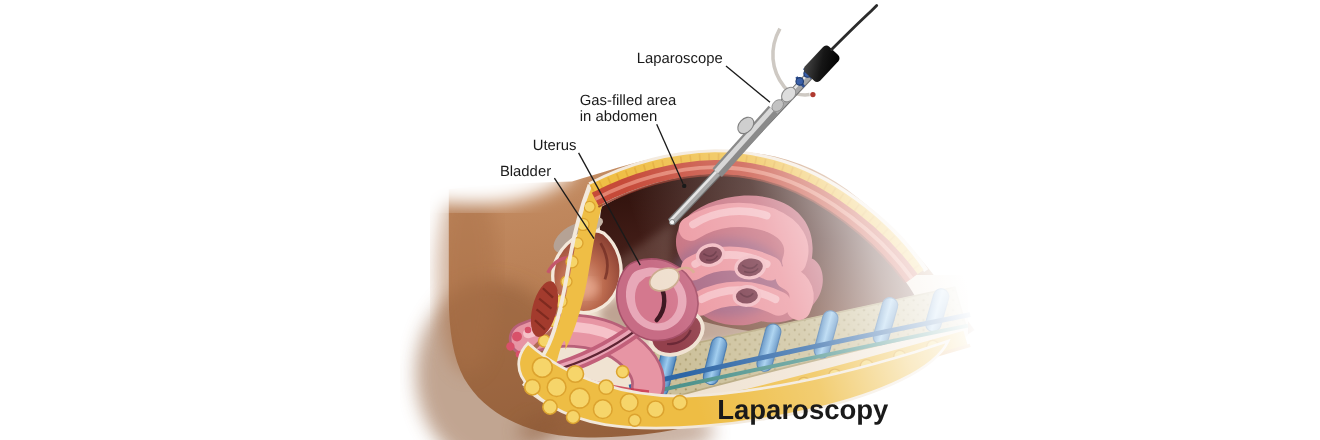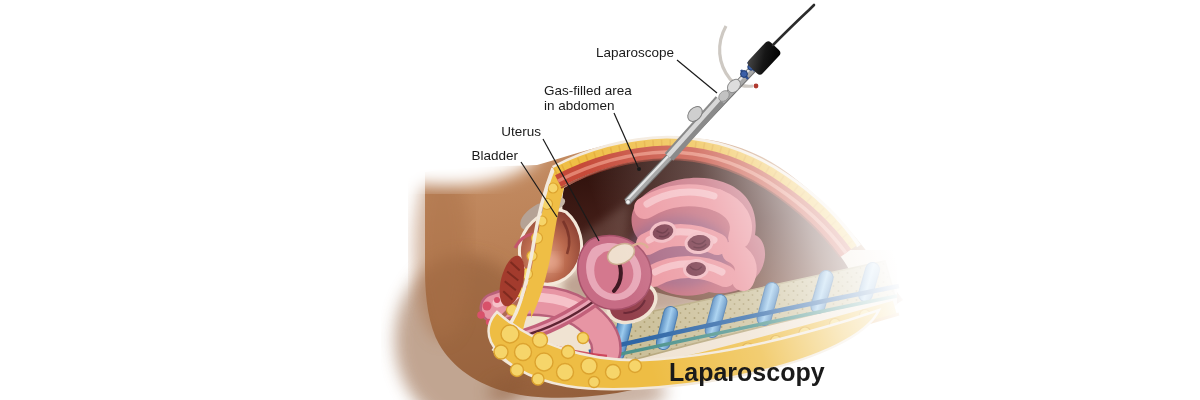--- a/index.html
+++ b/index.html
@@ -1,17 +1,17 @@
 <!DOCTYPE html>
 <html style="--label-text: #1a1a1a; --skin: #be855b; --skin-shadow: #96613c; --fat-yellow: #efbe45; --fat-bubble: #f6d56a; --muscle-red: #c64a39; --cavity-dark: #331009; --cavity-light: #6e4434; --bowel-pink: #ec98a1; --bowel-highlight: #f7c3c8; --uterus-pink: #c76c85; --bladder-maroon: #9a4636; --disc-blue: #6fa6dc; --bone-tan: #ccc09a; --scope-metal: #a8a8a8; --scope-handle: #1c1c1c;"><head>
 <meta charset="utf-8">
 <style>
   html,body{margin:0;padding:0;background:#ffffff;}
   .stage{position:relative;width:1160px;height:400px;background:#fff;overflow:hidden;
-         font-family:"Liberation Sans", sans-serif;margin-left:17px;}
+         font-family:"Liberation Sans", sans-serif;}
   svg{display:block;}
   .lbl{font-family:"Liberation Sans",sans-serif;font-size:13.5px;fill:var(--label-text,#1a1a1a);}
   .ttl{font-family:"Liberation Sans",sans-serif;font-size:25px;font-weight:bold;fill:var(--label-text,#111111);}
   .leader{stroke:var(--label-text,#1a1a1a);stroke-width:1.2;fill:none;}
 </style>
 </head>
 <body>
 
 <div class="stage">
 <svg width="1200" height="400" viewBox="0 0 1200 400" xmlns="http://www.w3.org/2000/svg">

